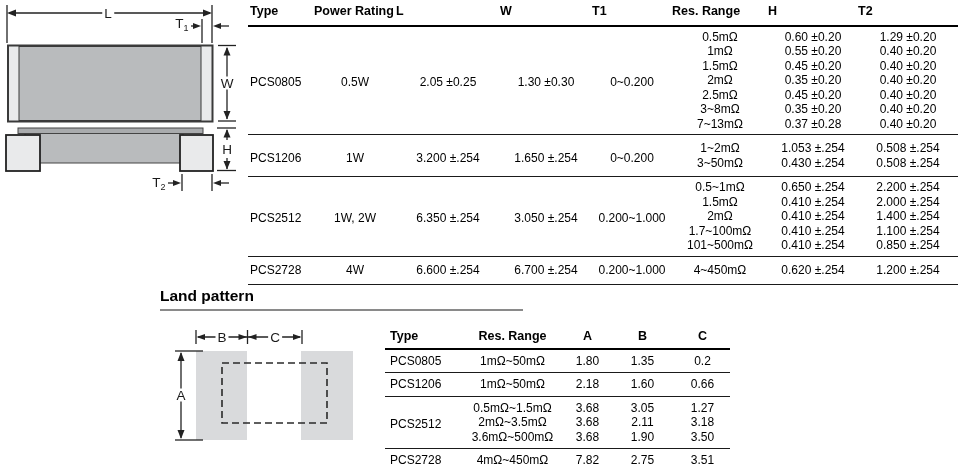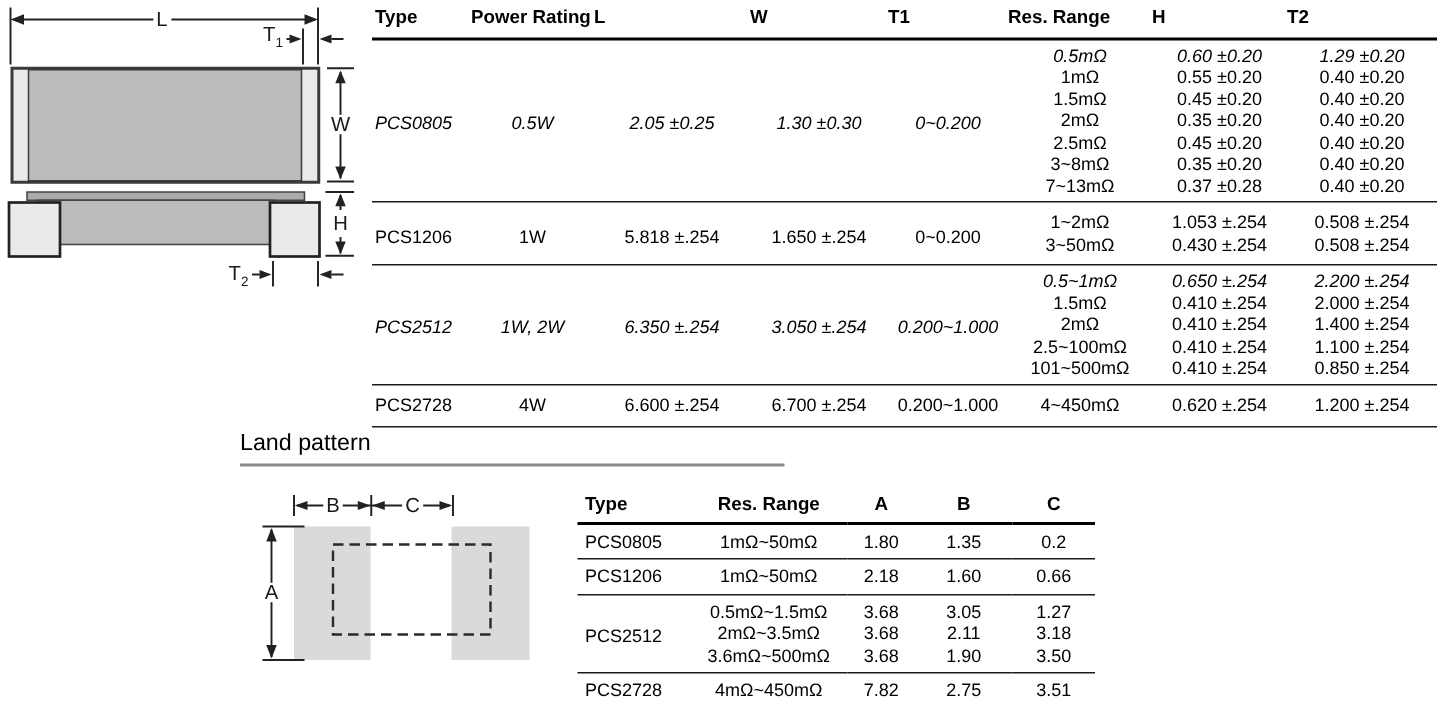--- a/index.html
+++ b/index.html
@@ -21,25 +21,25 @@
     table-layout:fixed;font-size:12px;line-height:14.5px;color:#000;
     border-bottom:1.5px solid #1a1a1a;
   }
   table.spec th{
     font-size:12.5px;font-weight:bold;text-align:left;vertical-align:bottom;
     padding:4px 0 6px;border-bottom:2.5px solid #000;
   }
   table.spec td{text-align:center;vertical-align:middle;padding:0;}
   table.spec th.c-type, table.spec td.c-type{text-align:left;padding-left:2px;}
   table.spec tbody.sep tr:first-child td{border-top:1.5px solid #1a1a1a;}
-  tr.pt3 td{padding-top:3px;font-style:italic;} tr.pb3 td{padding-bottom:3px;}
+  tr.pt3 td{padding-top:3px;} tr.pb3 td{padding-bottom:3px;}
   tr.pt6 td{padding-top:6px;} tr.pb6 td{padding-bottom:6px;} tr.pb7 td{padding-bottom:7px;}
   
   .land-title{
-    position:absolute;left:160px;top:287px;font-size:15.5px;font-weight:normal;color:#000;
+    position:absolute;left:160px;top:287px;font-size:15.5px;font-weight:bold;color:#000;
   }
   .land-title-rule{
     position:absolute;left:160px;top:309px;width:363px;height:2px;background:#8a8a8a;
   }
   table.land{
     position:absolute;left:385px;top:327px;border-collapse:separate;border-spacing:0;
     table-layout:fixed;font-size:12px;line-height:14.5px;color:#000;
     border-bottom:1.5px solid #1a1a1a;
   }
   table.land th{
@@ -176,21 +176,21 @@
         <td>7~13mΩ</td>
         <td>0.37 ±0.28</td>
         <td>0.40 ±0.20</td>
       </tr>
   </tbody>
 
   <tbody class="sep">
     <tr class="pt6">
       <td class="c-type" rowspan="2">PCS1206</td>
       <td rowspan="2">1W</td>
-      <td rowspan="2">5.818 ±.254</td>
+      <td rowspan="2">3.200 ±.254</td>
       <td rowspan="2">1.650 ±.254</td>
       <td rowspan="2">0~0.200</td>
       <td>1~2mΩ</td>
       <td>1.053 ±.254</td>
       <td>0.508 ±.254</td>
     </tr>
     <tr class="pb6">
         <td>3~50mΩ</td>
         <td>0.430 ±.254</td>
         <td>0.508 ±.254</td>
@@ -212,21 +212,21 @@
         <td>1.5mΩ</td>
         <td>0.410 ±.254</td>
         <td>2.000 ±.254</td>
       </tr>
     <tr>
         <td>2mΩ</td>
         <td>0.410 ±.254</td>
         <td>1.400 ±.254</td>
       </tr>
     <tr>
-        <td>2.5~100mΩ</td>
+        <td>1.7~100mΩ</td>
         <td>0.410 ±.254</td>
         <td>1.100 ±.254</td>
       </tr>
     <tr class="pb3">
         <td>101~500mΩ</td>
         <td>0.410 ±.254</td>
         <td>0.850 ±.254</td>
       </tr>
   </tbody>
 

